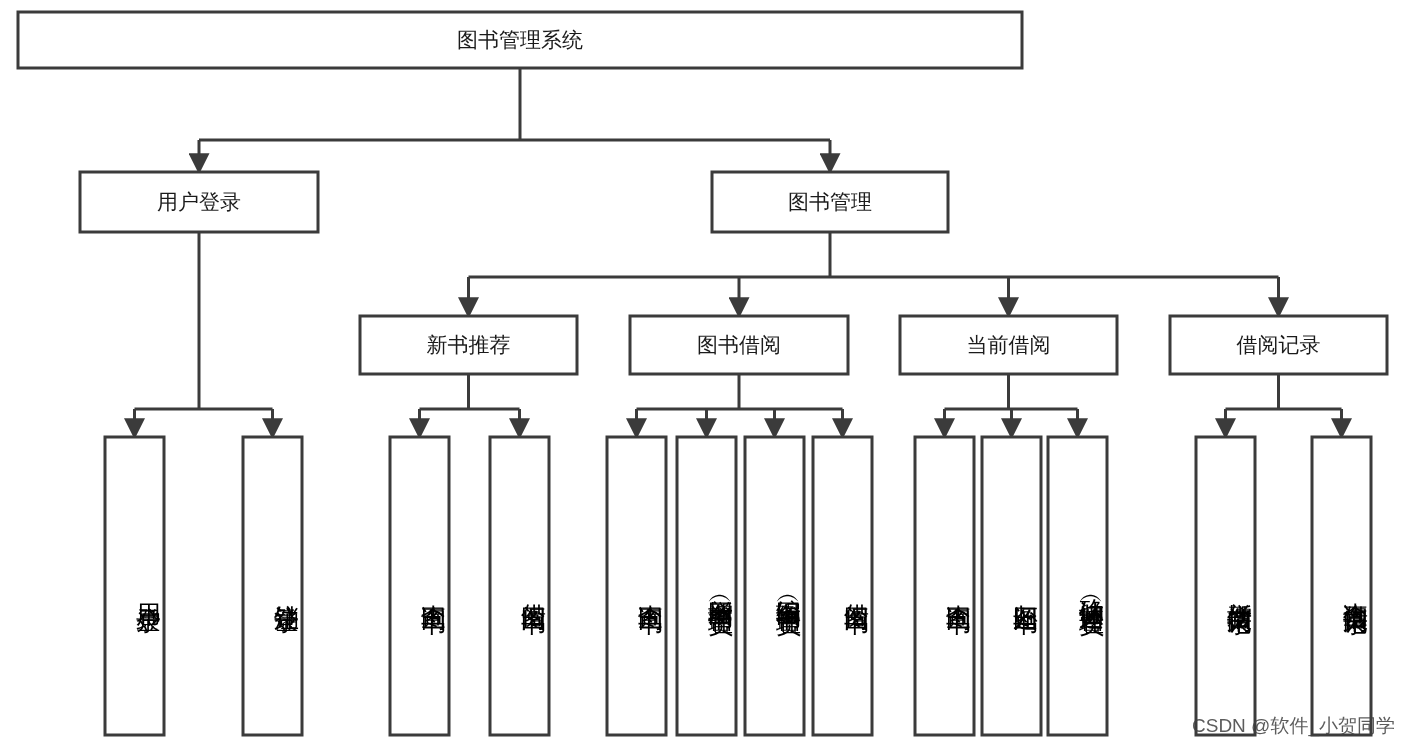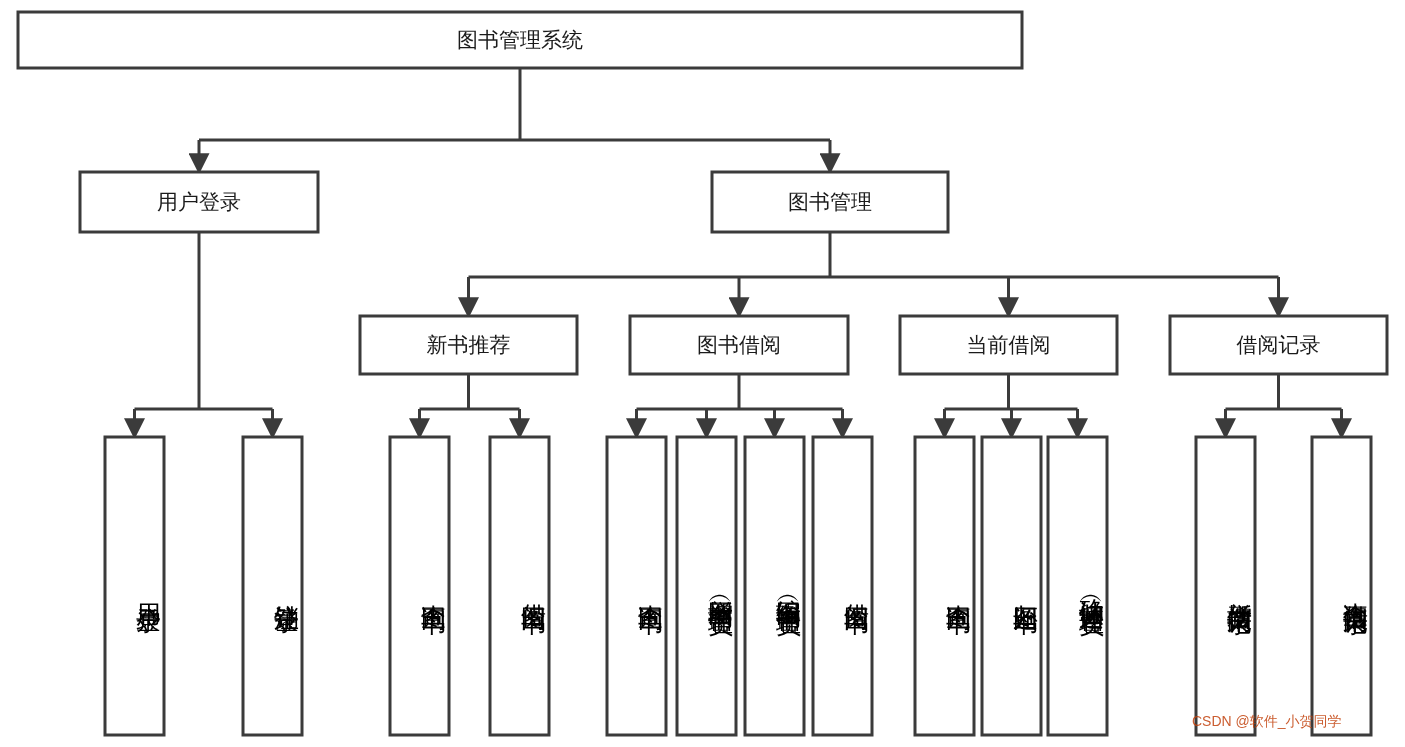--- a/index.html
+++ b/index.html
@@ -29,22 +29,22 @@
     display:flex;
     align-items:flex-start;
     justify-content:center;
     width:100%;height:100%;
     line-height:1.08;
   }
   .leaf-fo{overflow:visible;}
   #watermark{
     position:absolute;
     font-family:"Liberation Sans","DejaVu Sans",sans-serif;
-    font-size:14px;
-    color:#c2410c;
+    font-size:19px;
+    color:#404040;
     left:1192px;top:713px;
     white-space:nowrap;
     opacity:.85;
   }
 </style>
 </head>
 <body>
 
 <div id="diagram-root">
   <svg id="flow" viewBox="0 0 1405 747">

